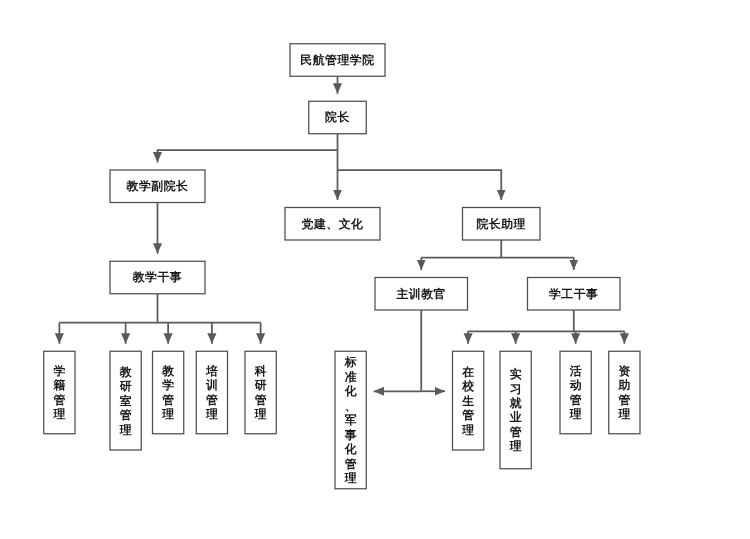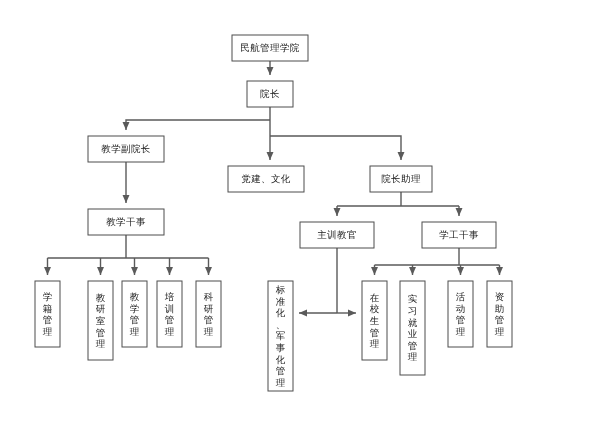--- a/index.html
+++ b/index.html
@@ -9,20 +9,21 @@
   }
   body {
     font-family: "DejaVu Sans", "Liberation Sans", sans-serif;
   }
   #chart-root {
     position: relative;
     width: 552px;
     height: 431px;
     background: #ffffff;
     overflow: hidden;
+    font-weight: bold;
   }
   #org-svg {
     position: absolute;
     left: 0;
     top: 0;
     width: 600px;
     height: 431px;
   }
   .node-box {
     fill: #ffffff;

